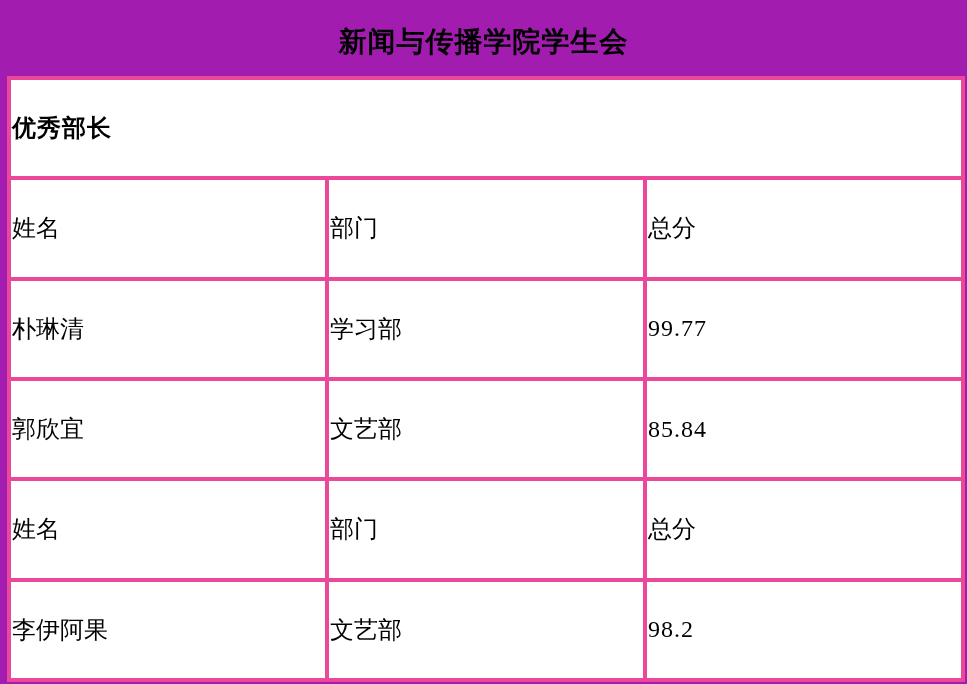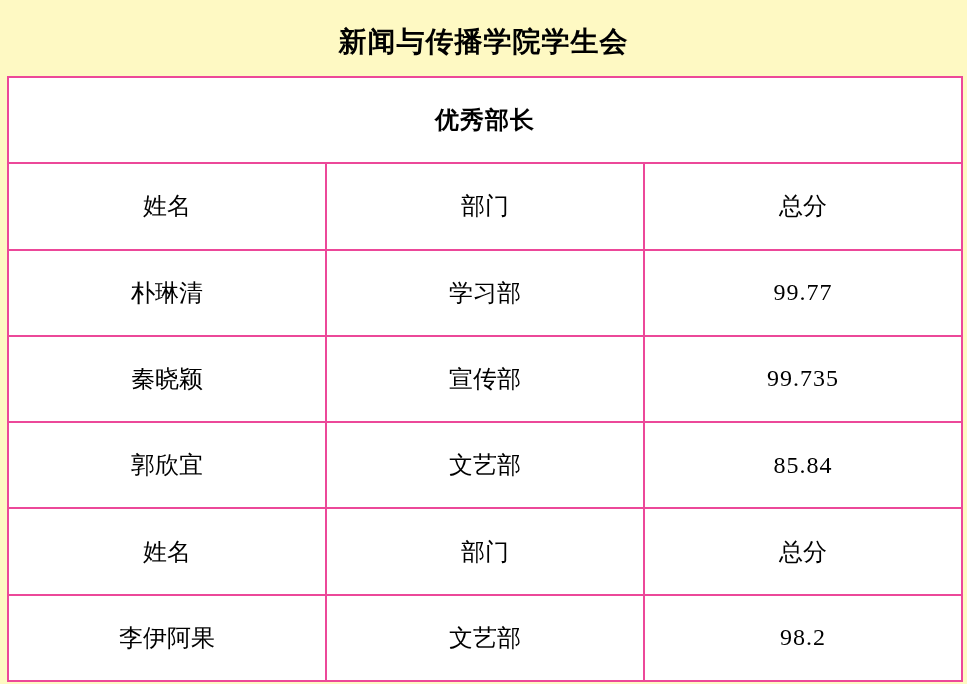--- a/index.html
+++ b/index.html
@@ -4,21 +4,21 @@
 <style>
   html, body {
     margin: 0;
     padding: 0;
     background: #ffffff;
   }
   .page {
     position: relative;
     width: 967px;
     height: 684px;
-    background: #fef9c3;
+    background: #a21caf;
     font-family: "Liberation Serif", "DejaVu Serif", serif;
     color: #000000;
     overflow: hidden;
   }
   .doc-title {
     position: absolute;
     top: 24px;
     left: 0;
     width: 100%;
     margin: 0;
@@ -32,22 +32,22 @@
     position: absolute;
     left: 7px;
     top: 76px;
     width: 954px;
     height: 606px;
     border-collapse: collapse;
     table-layout: fixed;
     background: #ffffff;
   }
   table.awards td {
-    border: 2px solid #ec4899;
-    text-align: center;
+    border: 4px solid #ec4899;
+    text-align: left;
     vertical-align: middle;
     padding: 1px;
     font-size: 24px;
     height: 55px;
     overflow: hidden;
   }
   td.section-title {
     font-weight: bold;
     font-size: 26px;
     letter-spacing: 1px;
@@ -78,25 +78,20 @@
         <td>姓名</td>
         <td>部门</td>
         <td>总分</td>
       </tr>
       <tr>
         <td>朴琳清</td>
         <td>学习部</td>
         <td class="score-cell">99.77</td>
       </tr>
       <tr>
-        <td>秦晓颖</td>
-        <td>宣传部</td>
-        <td class="score-cell">99.735</td>
-      </tr>
-      <tr>
         <td>郭欣宜</td>
         <td>文艺部</td>
         <td class="score-cell">85.84</td>
       </tr>
 
       <tr>
         <td>姓名</td>
         <td>部门</td>
         <td>总分</td>
       </tr>

